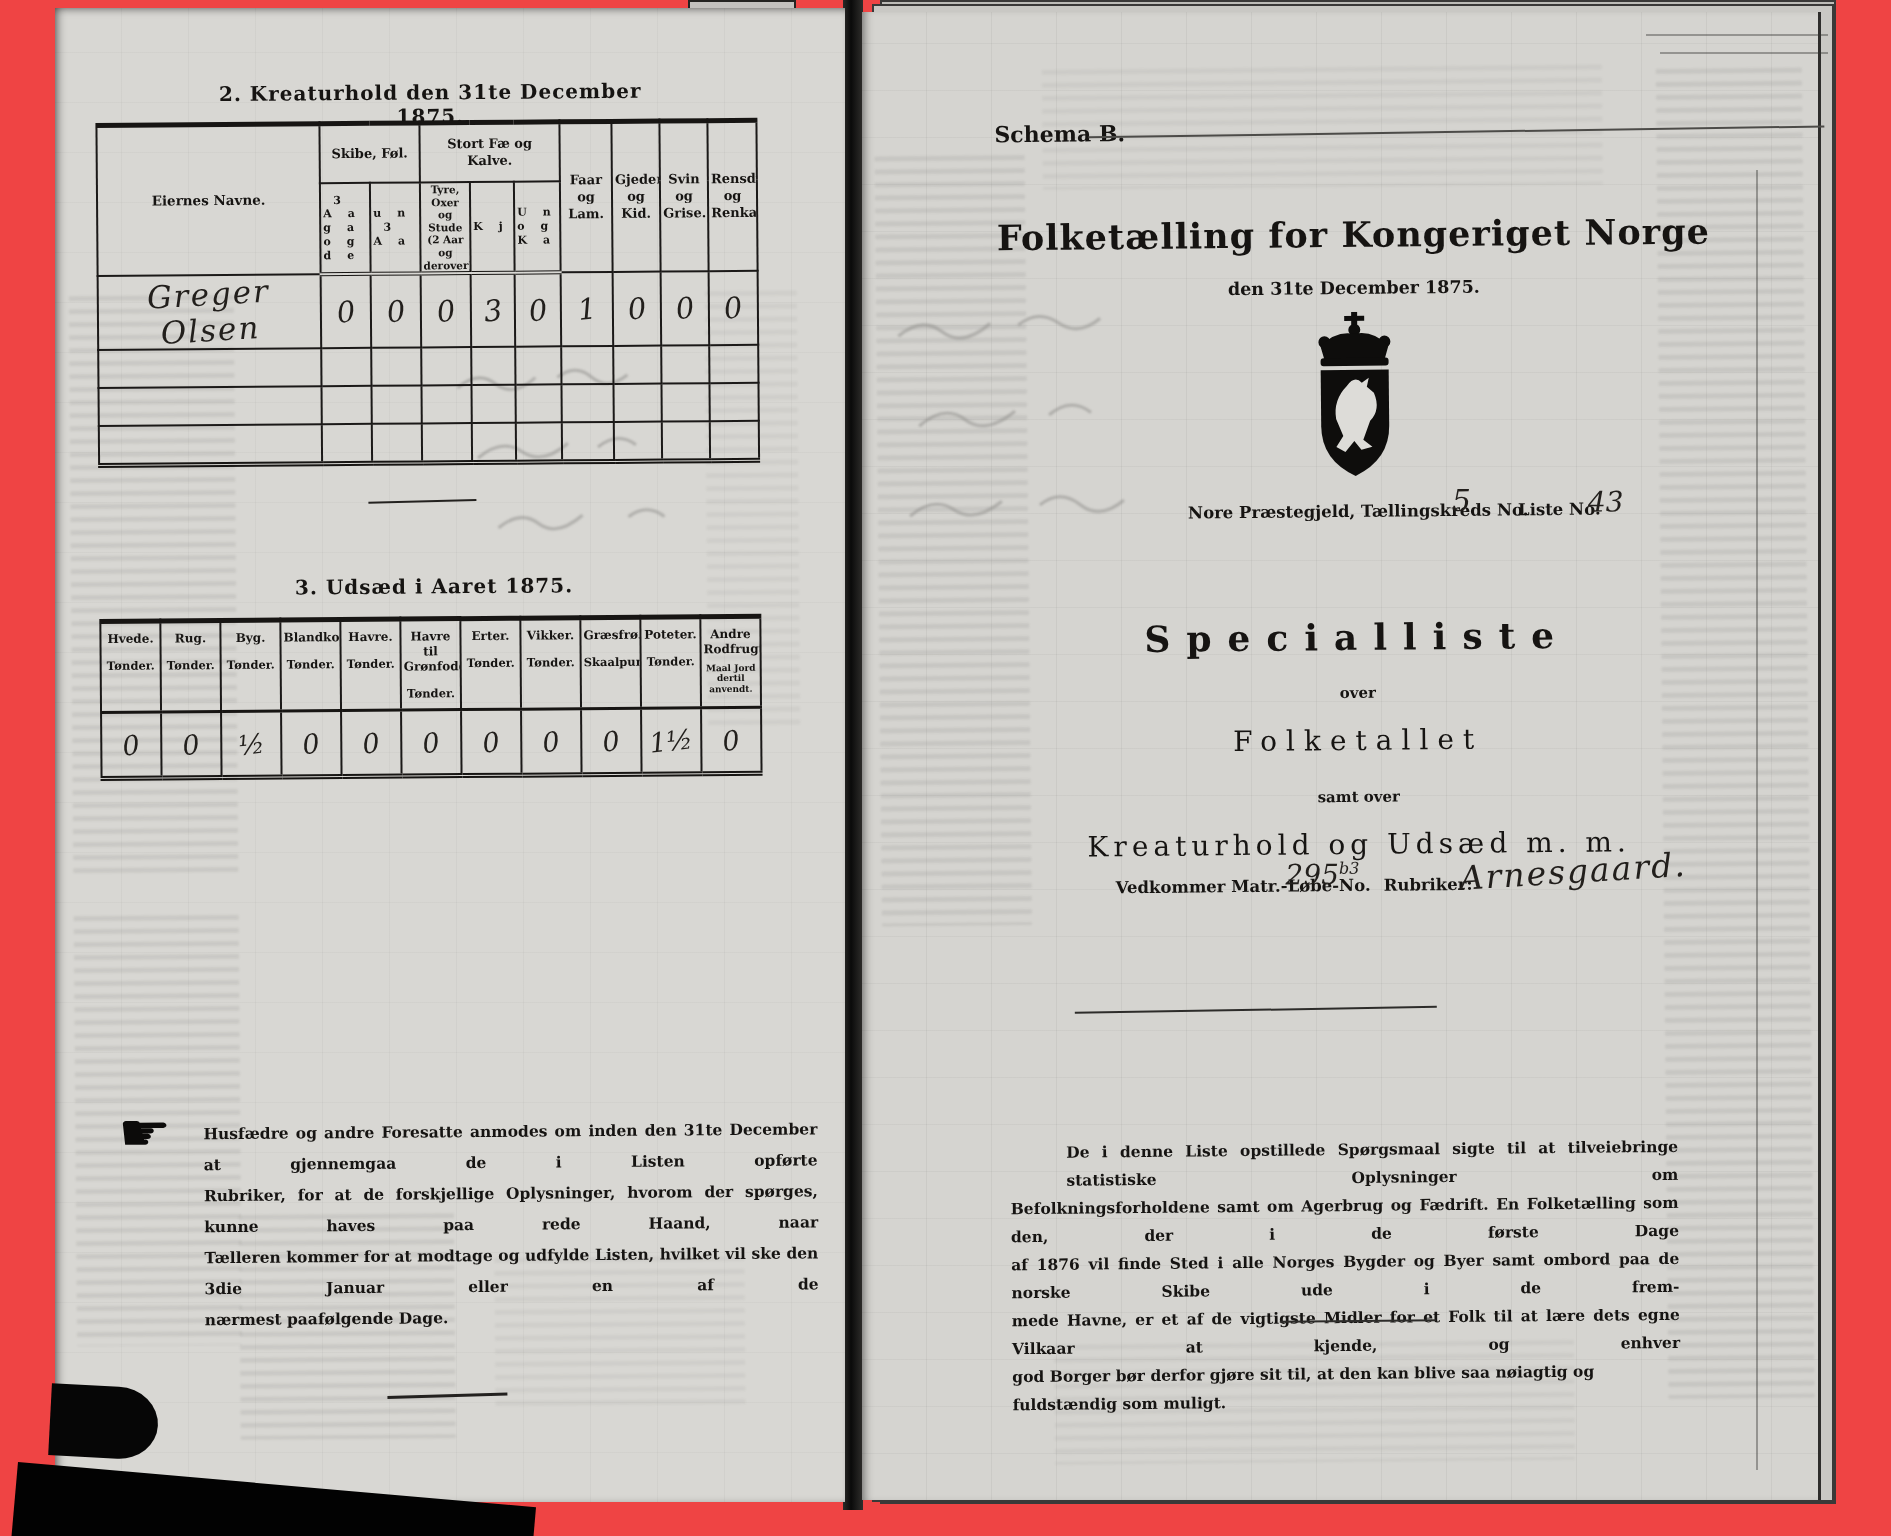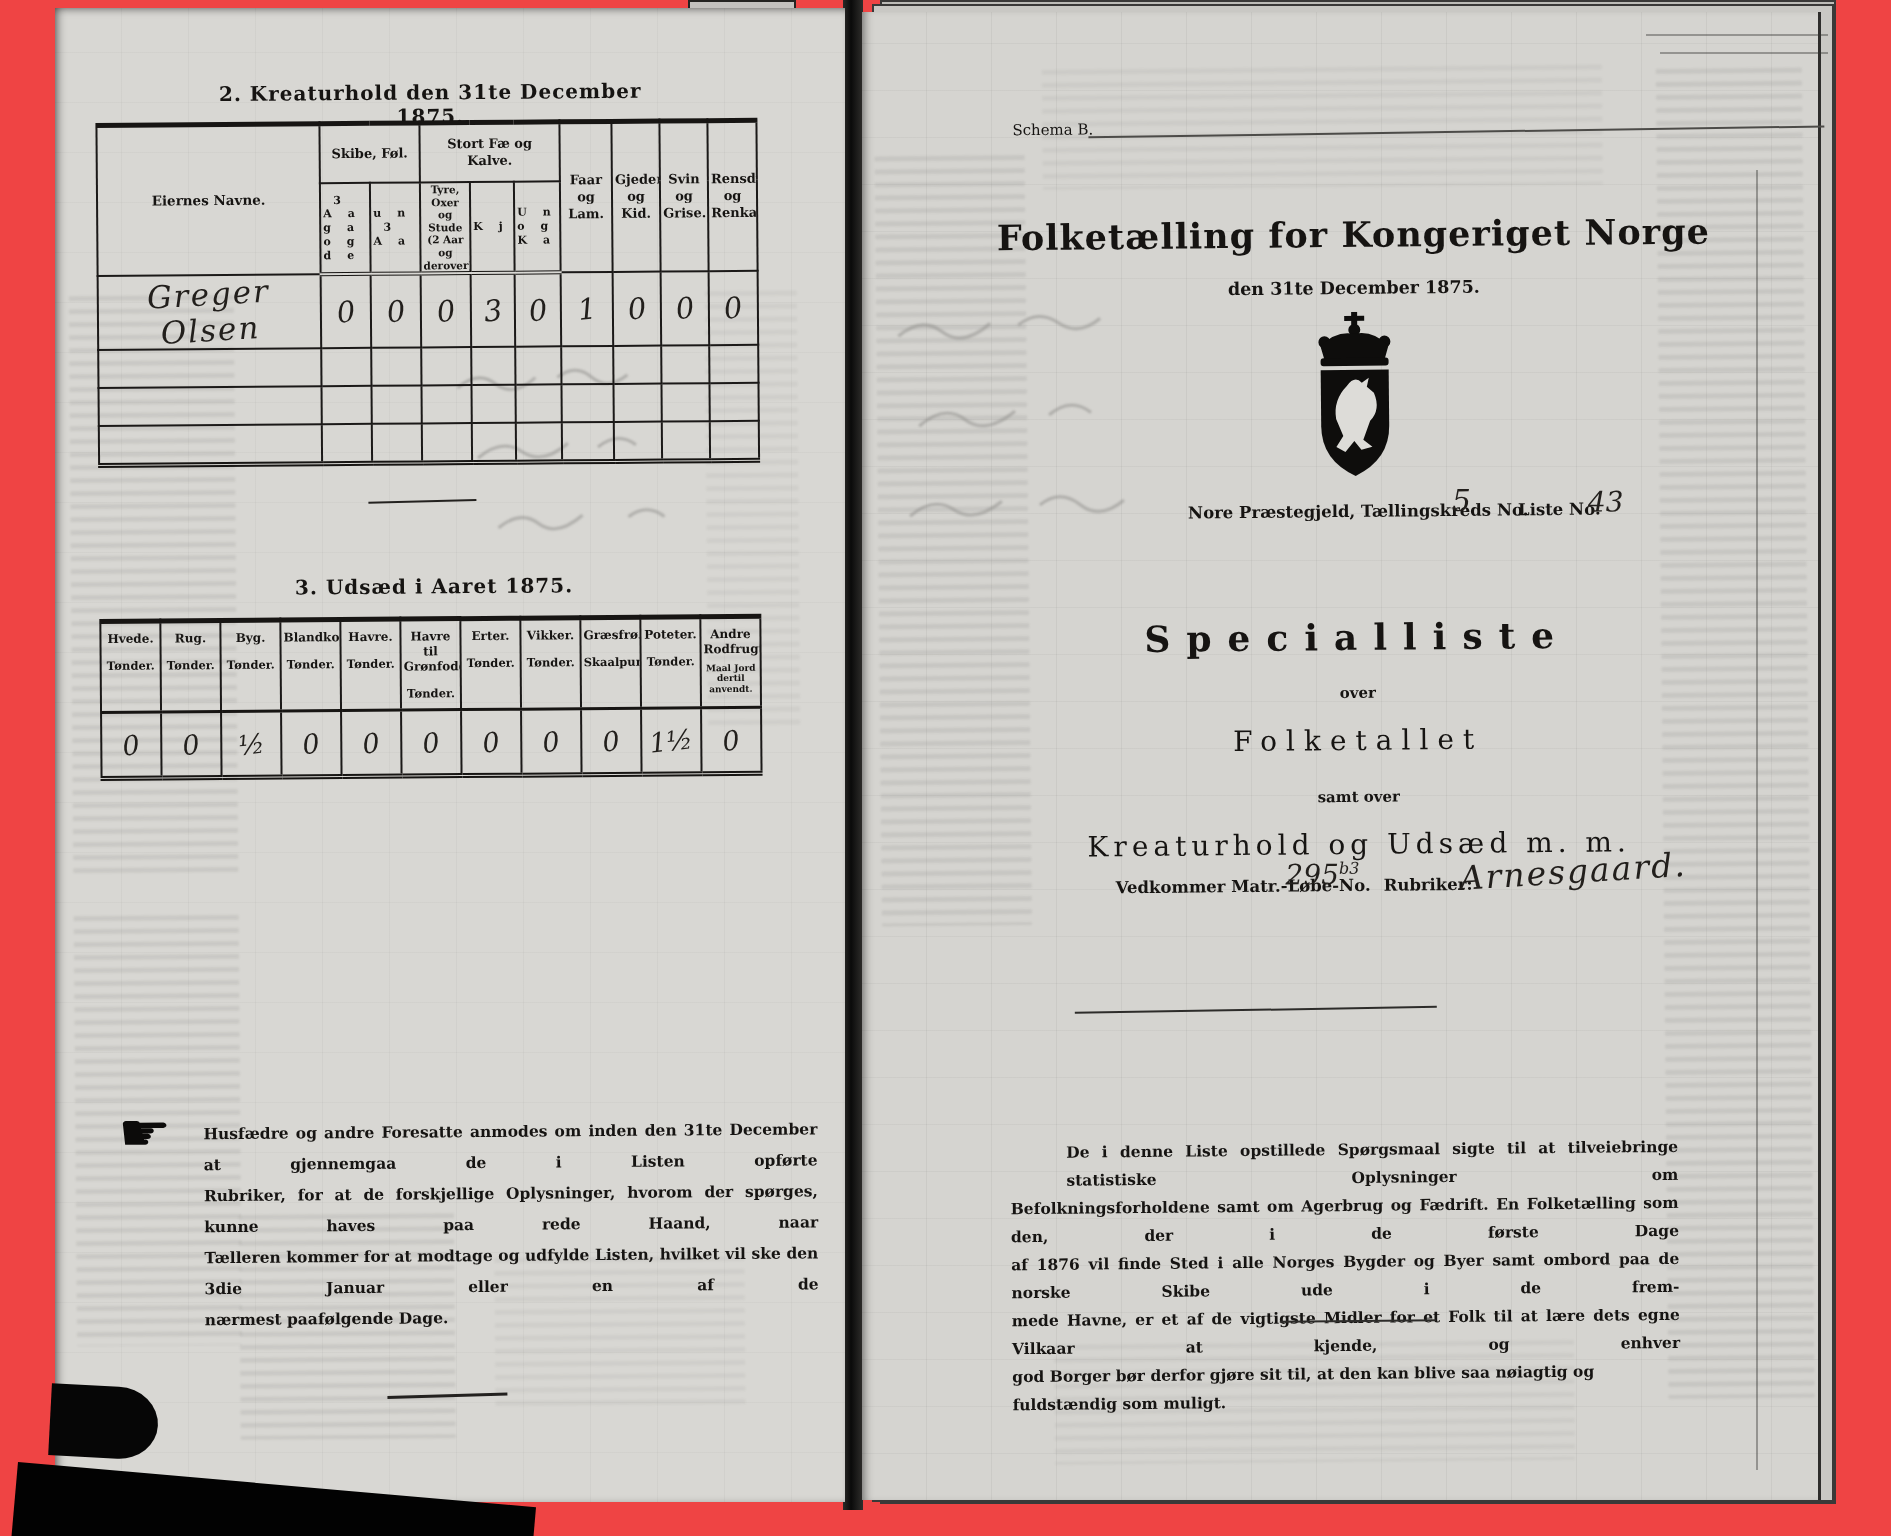--- a/index.html
+++ b/index.html
@@ -77,21 +77,21 @@
   .d2{left:322px;top:1386px;width:120px;height:3px;transform:rotate(-1.2deg);}
 
   .manicule{position:absolute;left:58px;top:1092px;font-family:"DejaVu Sans",sans-serif;
             font-size:52px;color:#0c0b0a;transform:scaleX(1.15);}
   .footnote{position:absolute;left:140px;top:1108px;width:614px;font-weight:bold;
             font-size:15.5px;line-height:31px;}
   .jline{text-align:justify;text-align-last:justify;}
   .lline{text-align:left;}
 
   
-  .schema{position:absolute;left:150px;top:106px;font-weight:normal;font-size:15px;}
+  .schema{position:absolute;left:132px;top:106px;font-weight:bold;font-size:22px;}
   .top-rule{position:absolute;left:226px;top:120px;width:736px;height:2px;background:#4c4b48;transform:rotate(-0.3deg);}
   .rp-center{position:absolute;left:120px;width:740px;text-align:center;}
   .main-title{top:202px;font-size:35px;font-weight:bold;letter-spacing:1px;}
   .date-line{top:266px;font-size:17.5px;font-weight:bold;}
   .arms{position:absolute;left:442px;top:300px;}
   .district{position:absolute;left:0;top:0;width:100%;height:0;}
   .d-prefix{position:absolute;left:322px;top:490px;font-weight:bold;font-size:16.5px;}
   .d-kreds{position:absolute;left:586px;top:472px;font-size:30px;}
   .d-liste-label{position:absolute;left:652px;top:490px;font-weight:bold;font-size:16.5px;}
   .d-liste{position:absolute;left:722px;top:476px;font-size:28px;}

